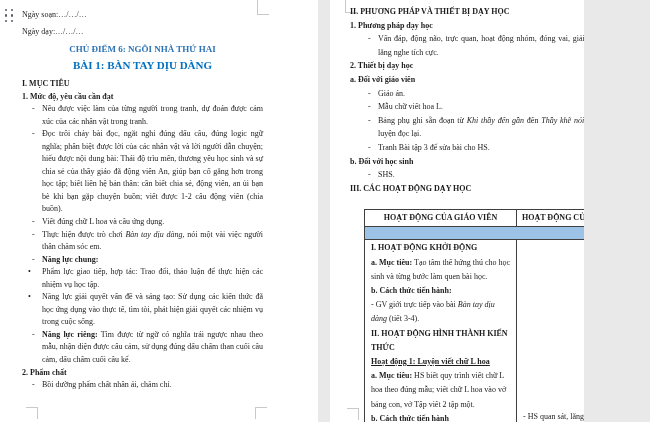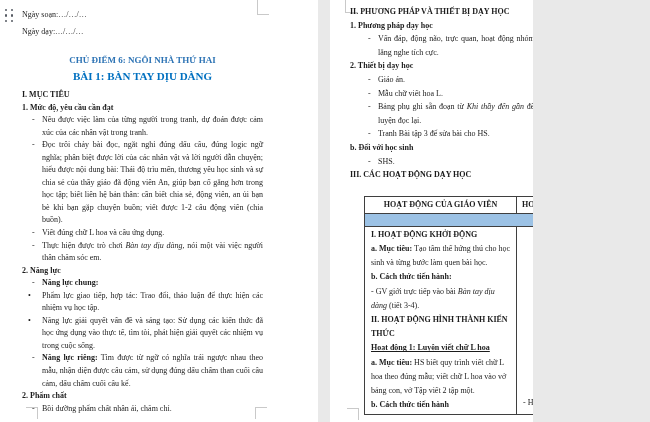--- a/index.html
+++ b/index.html
@@ -3,41 +3,41 @@
 <meta charset="utf-8">
 <style>
   html,body{margin:0;padding:0;}
   body{
     width:650px;height:422px;overflow:hidden;position:relative;
     background:var(--canvas-bg,#E9E9E9);
     font-family:"Liberation Serif","DejaVu Serif",serif;
     color:var(--text,#1C1C1C);
     -webkit-font-smoothing:antialiased;
   }
-  .canvas{position:absolute;inset:0;width:533px;height:422px;overflow:hidden;}
+  .canvas{position:absolute;inset:0;width:584px;height:422px;overflow:hidden;}
   .page{position:absolute;top:0;bottom:0;background:var(--page-bg,#FFFFFF);}
   .page-left{left:0;width:318px;}
   .page-right{left:330px;width:310px;}
 
   
   .drag-handle{position:absolute;left:5px;top:9px;width:10px;height:14px;
     display:grid;grid-template-columns:1fr 1fr;grid-template-rows:1fr 1fr 1fr;
     gap:2px;cursor:grab;}
   .drag-handle i{width:2.4px;height:2.4px;border-radius:50%;background:#565b63;display:block;}
 
   
   .mark{position:absolute;width:11px;height:11px;border:0 solid #c9c9c9;}
   .mark.tl-br{border-left-width:1px;border-bottom-width:1px;}  
   .mark.top-r{border-right-width:1px;border-top-width:1px;}    
   .mark.top-l{border-left-width:1px;border-top-width:1px;}     
 
   
   .lp-content{position:absolute;left:0;top:0;right:0;padding:6px 55px 0 22px;}
   .dates{font-size:8px;line-height:17px;}
-  .titles{margin-top:12px;text-align:center;}
+  .titles{margin-top:1px;text-align:center;}
   .doc-title{font-size:9px;line-height:16px;font-weight:bold;color:var(--title-blue,#2E74B5);}
   .doc-subtitle{font-size:11px;line-height:16px;font-weight:bold;color:var(--subtitle-blue,#0070C0);}
   .lp-body{margin-top:5px;font-size:8px;line-height:12.55px;}
 
   
   .rp-content{position:absolute;left:0;top:0;right:0;padding:5px 8px 0 20px;
     font-size:8px;line-height:13.6px;}
 
   
   .para{margin:0;}
@@ -102,21 +102,20 @@
             <span class="ptext"><span>Đọc trôi chảy bài đọc, ngắt nghỉ đúng dấu câu, đúng logic ngữ nghĩa; phân biệt được lời của các nhân vật và lời người dẫn chuyện; hiểu được nội dung bài: Thái độ trìu mến, thương yêu học sinh và sự chia sẻ của thầy giáo đã động viên An, giúp bạn cố gắng hơn trong học tập; biết liên hệ bản thân: cần biết chia sẻ, động viên, an ủi bạn bè khi bạn gặp chuyện buồn; viết được 1-2 câu động viên (chia buồn).</span></span>
           </div>
           <div class="para dash">
             <span class="marker">-</span>
             <span class="ptext"><span>Viết đúng chữ L hoa và câu ứng dụng.</span></span>
           </div>
           <div class="para dash">
             <span class="marker">-</span>
             <span class="ptext"><span>Thực hiện được trò chơi </span><span class="i">Bàn tay dịu dàng</span><span>, nói một vài việc người thân chăm sóc em.</span></span>
           </div>
-          <div class="para heading"><span>2. Năng lực</span></div>
           <div class="para dash">
             <span class="marker">-</span>
             <span class="ptext"><span class="b">Năng lực chung:</span></span>
           </div>
           <div class="para bullet">
             <span class="marker">•</span>
             <span class="ptext"><span>Phẩm lực giao tiếp, hợp tác: Trao đổi, thảo luận để thực hiện các nhiệm vụ học tập.</span></span>
           </div>
           <div class="para bullet">
             <span class="marker">•</span>
@@ -142,20 +141,21 @@
 
     <div class="rp-content">
       <div>
           <div class="para heading"><span>II. PHƯƠNG PHÁP VÀ THIẾT BỊ DẠY HỌC</span></div>
           <div class="para heading"><span>1. Phương pháp dạy học</span></div>
           <div class="para dash">
             <span class="marker">-</span>
             <span class="ptext"><span>Vấn đáp, động não, trực quan, hoạt động nhóm, đóng vai, giải quyết vấn đề, lắng nghe tích cực.</span></span>
           </div>
           <div class="para heading"><span>2. Thiết bị dạy học</span></div>
+          <div class="para heading"><span>a. Đối với giáo viên</span></div>
           <div class="para dash">
             <span class="marker">-</span>
             <span class="ptext"><span>Giáo án.</span></span>
           </div>
           <div class="para dash">
             <span class="marker">-</span>
             <span class="ptext"><span>Mẫu chữ viết hoa L.</span></span>
           </div>
           <div class="para dash">
             <span class="marker">-</span>

